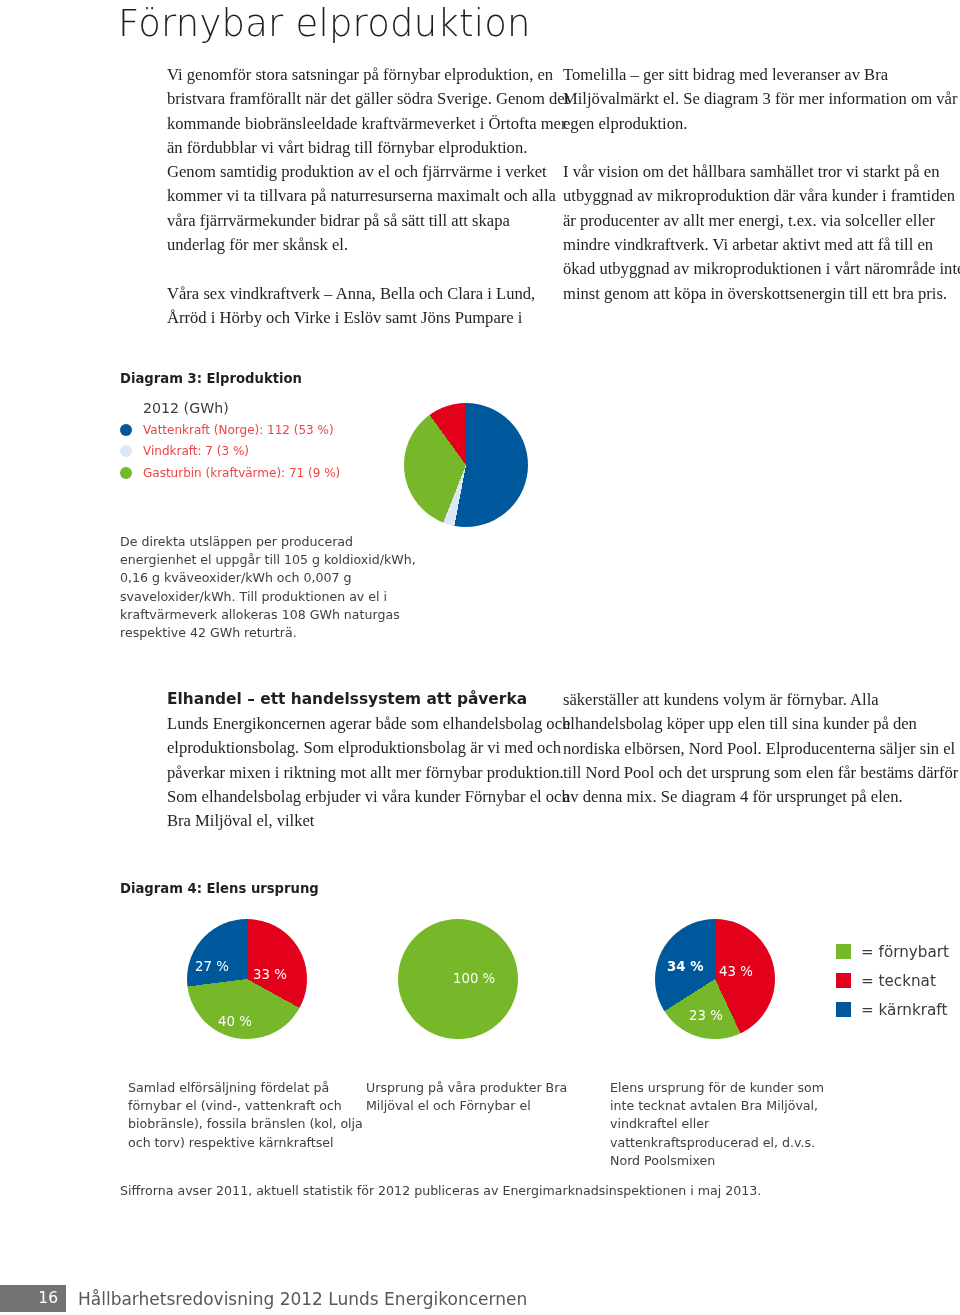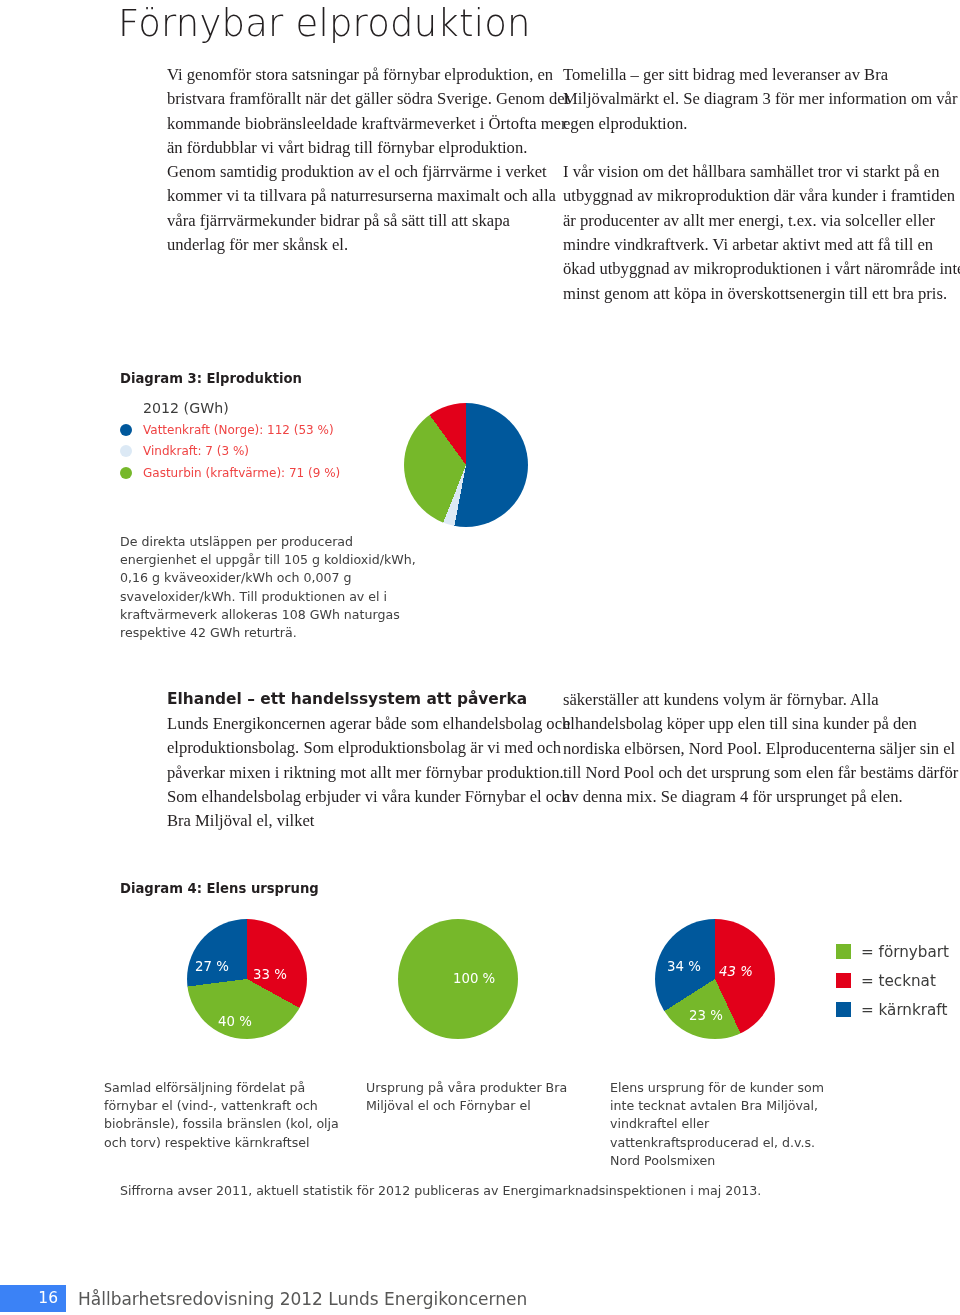--- a/index.html
+++ b/index.html
@@ -114,21 +114,21 @@
 
   
   .caption {
     position: absolute;
     font-family: "DejaVu Sans", sans-serif;
     font-size: 12.6px;
     line-height: 18.2px;
     color: #404040;
   }
   #d3-note   { left: 120px; top: 533px; width: 310px; }
-  #d4-cap-1  { left: 104px; top: 1079px; width: 235px; }
+  #d4-cap-1  { left: 128px; top: 1079px; width: 235px; }
   #d4-cap-2  { left: 366px; top: 1079px; width: 215px; }
   #d4-cap-3  { left: 610px; top: 1079px; width: 235px; }
   #d4-footnote { left: 120px; top: 1182px; width: 760px; }
 
   
   #elhandel-left  { top: 688px; }
   #elhandel-right { top: 688px; }
   .subhead {
     font-family: "DejaVu Sans", sans-serif;
     font-weight: bold;
@@ -138,21 +138,21 @@
     line-height: 22px;
   }
 
   
   #footer-badge {
     position: absolute;
     left: 0;
     top: 1285px;
     width: 66px;
     height: 27px;
-    background: #3b82f6;
+    background: #737373;
   }
   #footer-page-number {
     position: absolute;
     right: 8px;
     top: 4px;
     font-family: "DejaVu Sans", sans-serif;
     font-size: 15.5px;
     color: #ffffff;
   }
   #footer-text {
@@ -165,20 +165,21 @@
     white-space: nowrap;
   }
 </style>
 </head>
 <body>
 
 <div class="page-title">Förnybar elproduktion</div>
 
 <div class="serif col-left" id="intro-left">
   <p>Vi genomför stora satsningar på förnybar elproduktion, en bristvara framförallt när det gäller södra Sverige. Genom det kommande biobränsleeldade kraftvärmeverket i Örtofta mer än fördubblar vi vårt bidrag till förnybar elproduktion. Genom samtidig produktion av el och fjärrvärme i verket kommer vi ta tillvara på naturresurserna maximalt och alla våra fjärrvärmekunder bidrar på så sätt till att skapa underlag för mer skånsk el.</p>
+  <p>Våra sex vindkraftverk – Anna, Bella och Clara i Lund, Årröd i Hörby och Virke i Eslöv samt Jöns Pumpare i</p>
 </div>
 
 <div class="serif col-right" id="intro-right">
   <p>Tomelilla – ger sitt bidrag med leveranser av Bra Miljövalmärkt el. Se diagram 3 för mer information om vår egen elproduktion.</p>
   <p>I vår vision om det hållbara samhället tror vi starkt på en utbyggnad av mikroproduktion där våra kunder i framtiden är producenter av allt mer energi, t.ex. via solceller eller mindre vindkraftverk. Vi arbetar aktivt med att få till en ökad utbyggnad av mikroproduktionen i vårt närområde inte minst genom att köpa in överskottsenergin till ett bra pris.</p>
 </div>
 
 <div class="diagram-title" id="diagram3-title">Diagram 3: Elproduktion</div>
 
 <div id="d3-legend">
@@ -217,22 +218,22 @@
   <span class="pie-label" style="left:8px; top:40px;">27 %</span>
   <span class="pie-label" style="left:66px; top:48px;">33 %</span>
   <span class="pie-label" style="left:31px; top:95px;">40 %</span>
 </div>
 
 <div class="pie" id="d4-pie2" style="background: #76b82a;">
   <span class="pie-label" style="left:55px; top:52px;">100 %</span>
 </div>
 
 <div class="pie" id="d4-pie3" style="background: conic-gradient(#e2001a 0 43%, #76b82a 43% 66%, #00589c 66% 100%);">
-  <span class="pie-label" style="left:12px; top:40px;">34 %</span>
-  <span class="pie-label" style="left:64px; top:45px;font-style:italic;">43 %</span>
+  <span class="pie-label" style="left:12px; top:40px;font-weight:bold;">34 %</span>
+  <span class="pie-label" style="left:64px; top:45px;">43 %</span>
   <span class="pie-label" style="left:34px; top:89px;">23 %</span>
 </div>
 
 <div id="d4-legend">
   <div class="legend-row">
     <span class="legend-square" style="background:#76b82a"></span>
     <span class="legend-label">= förnybart</span>
   </div>
   <div class="legend-row">
     <span class="legend-square" style="background:#e2001a"></span>

